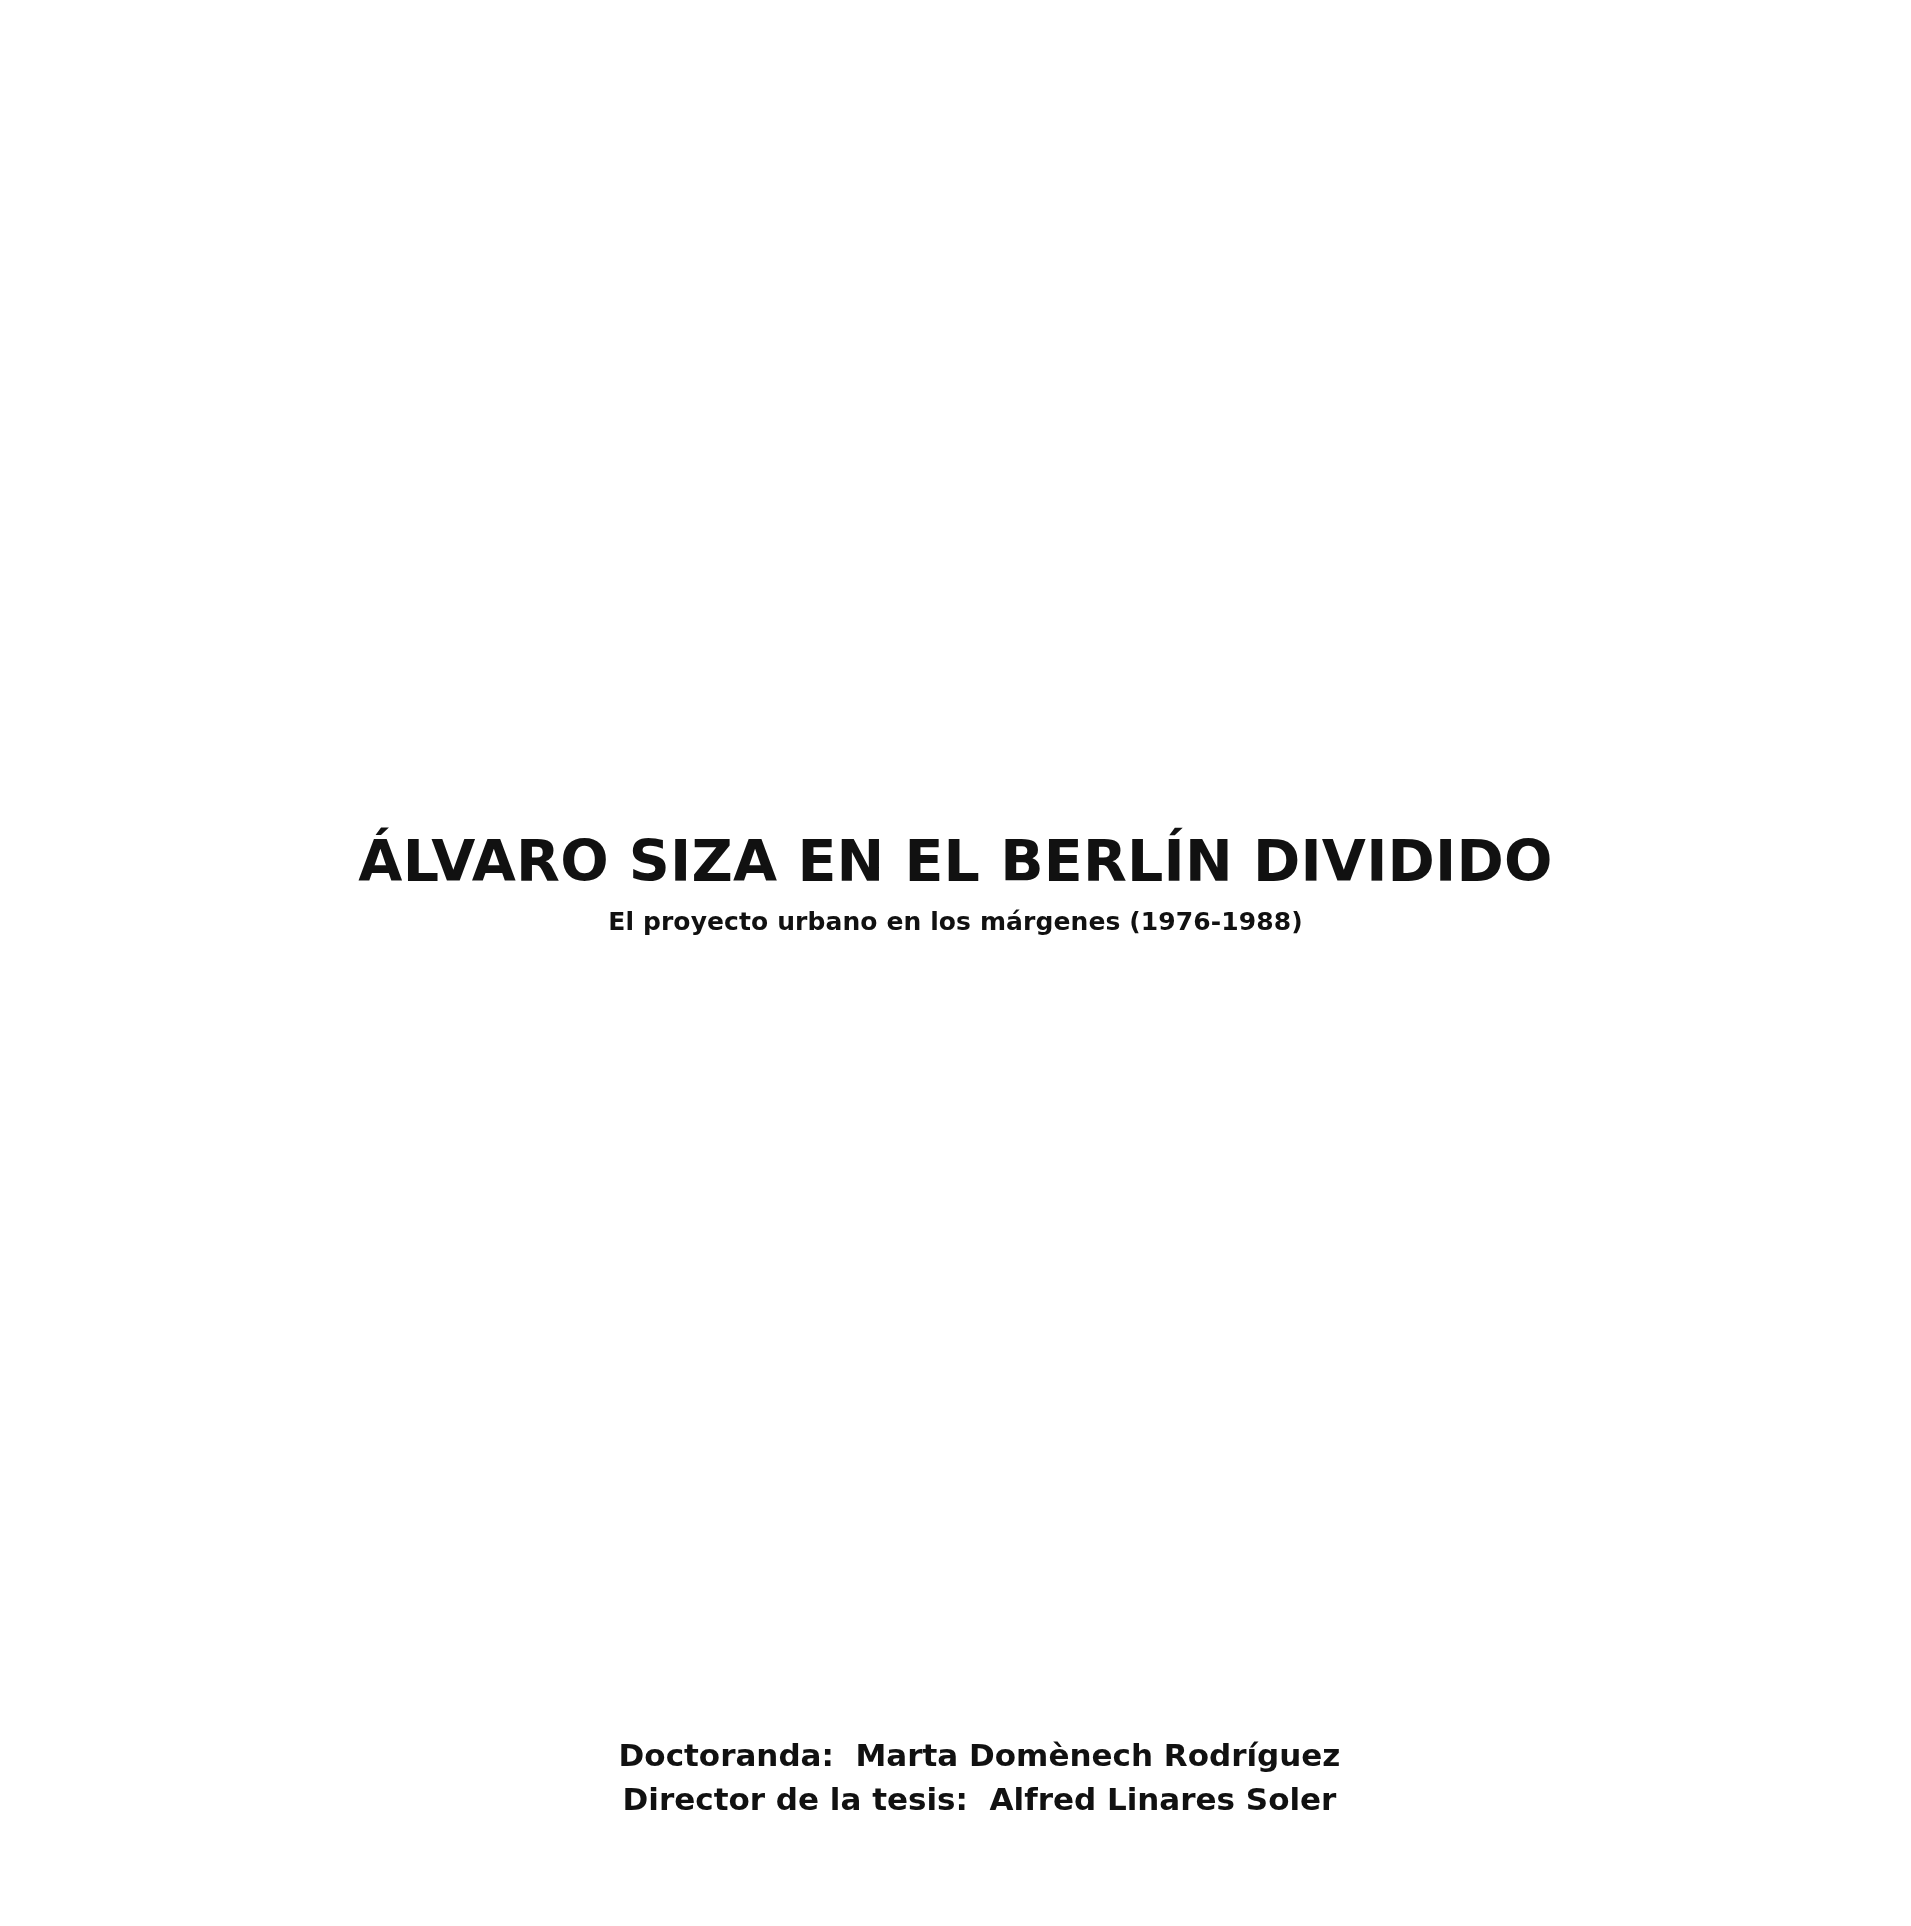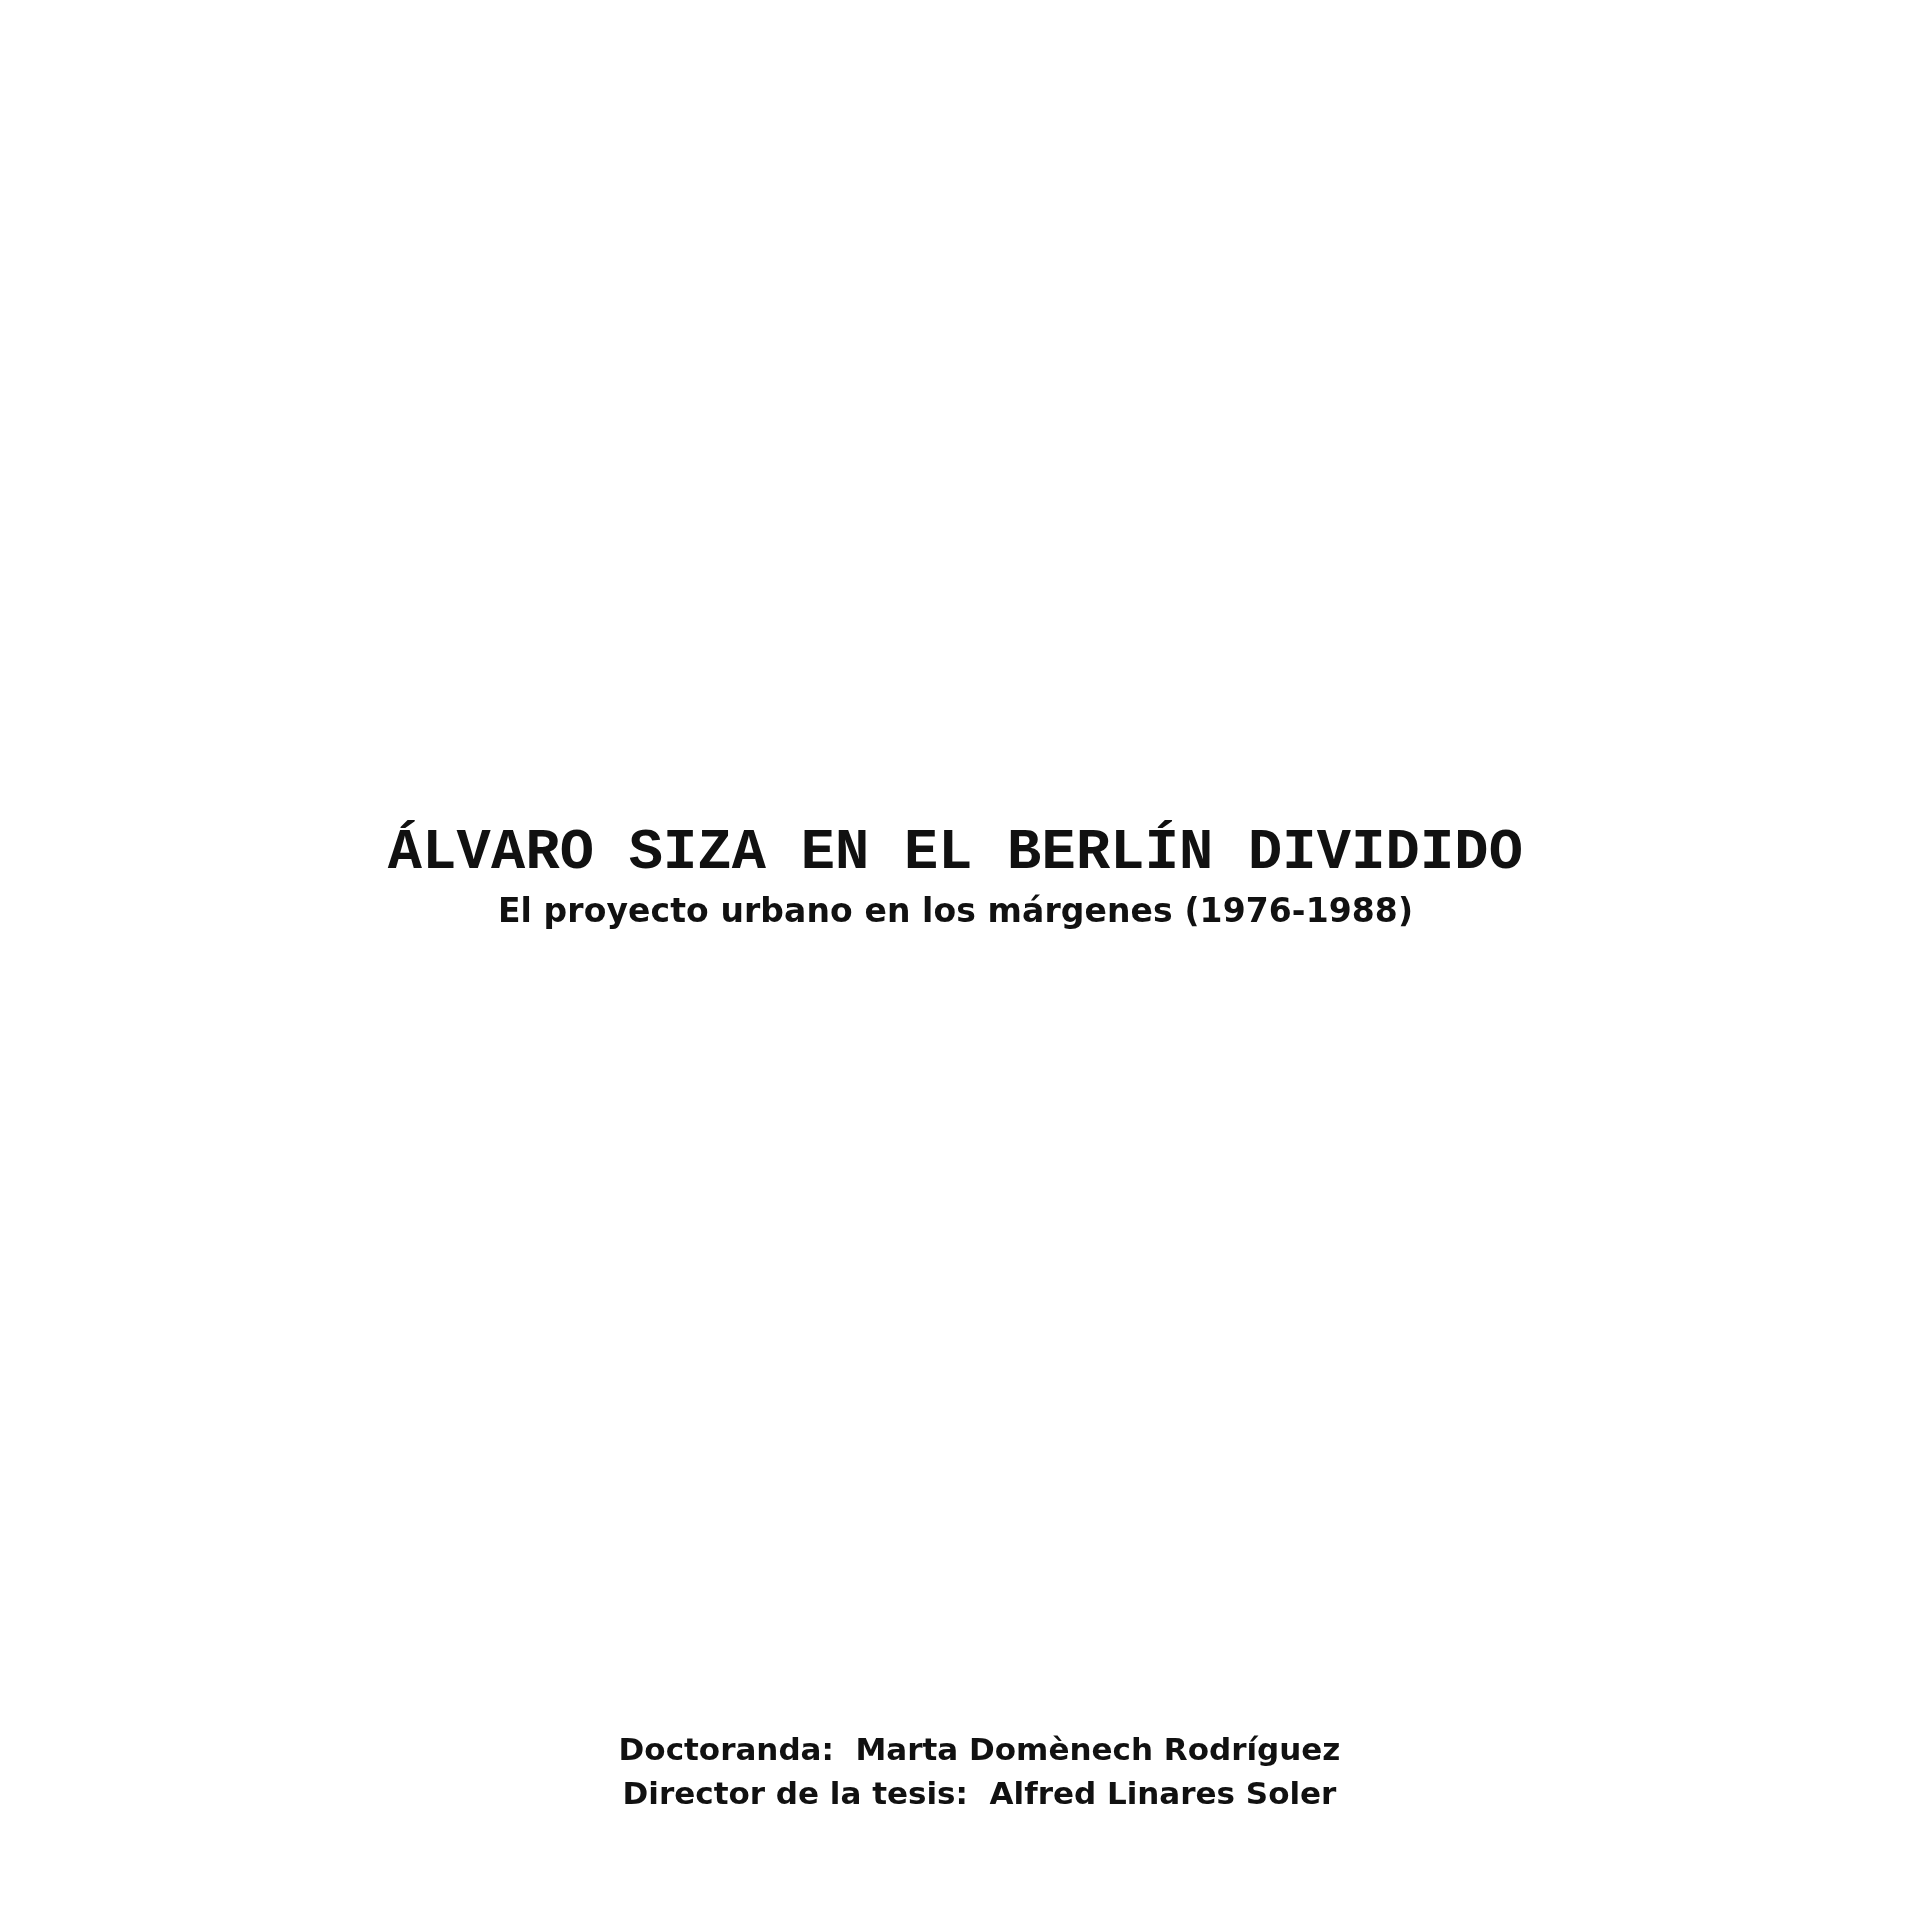--- a/index.html
+++ b/index.html
@@ -34,25 +34,24 @@
     margin-top: 817px;
     text-align: center;
     width: 100%;
   }
   .main-title {
     font-size: 57px;
     font-weight: bold;
     letter-spacing: 0.2px;
     line-height: 1.15;
     color: #111111;
-    margin: 4px;
-    font-family: Liberation Mono, monospace;
+    margin: 12px;
   }
   .subtitle {
-    font-size: 33px;
+    font-size: 25px;
     font-weight: bold;
     letter-spacing: 0.1px;
     color: #111111;
   }
   .people-block {
     margin-top: 797px;
     text-align: center;
     width: 100%;
   }
   .person-line {

